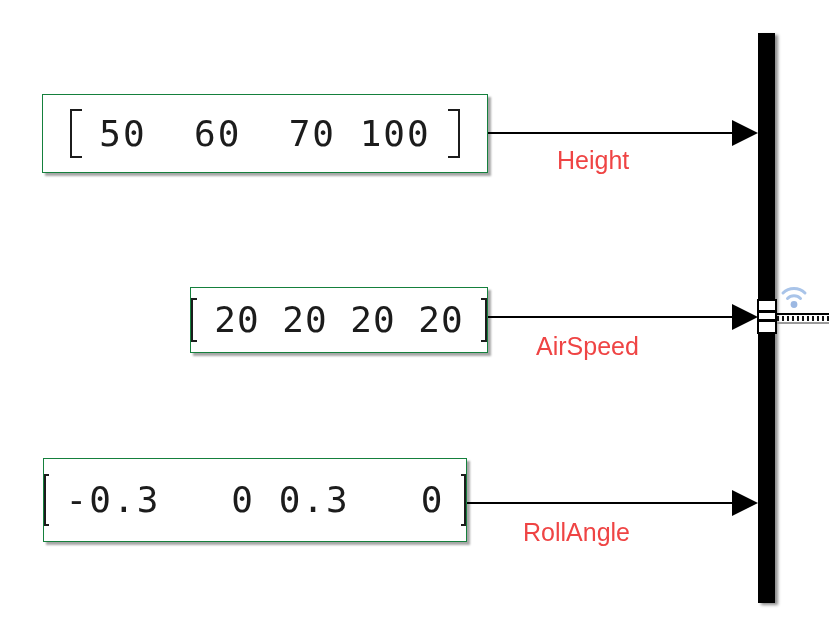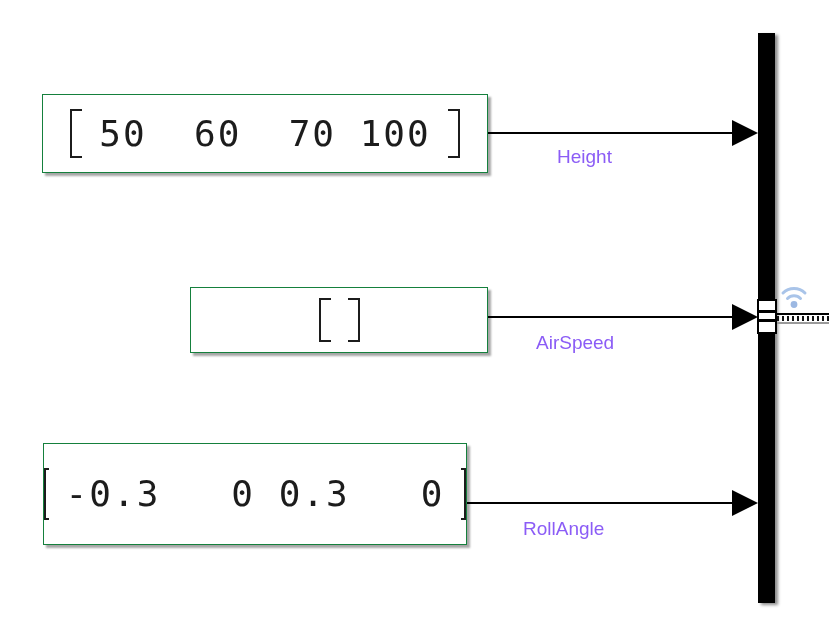--- a/index.html
+++ b/index.html
@@ -22,21 +22,21 @@
   .bracket{display:inline-block;width:12px;box-sizing:border-box;border:2.5px solid #1c1c1c;}
   .bracket.open{border-right:none;}
   .bracket.close{border-left:none;}
   
   .wire{position:absolute;height:2px;background:#000;}
   .arrowhead{
     position:absolute;width:0;height:0;
     border-top:13px solid transparent;border-bottom:13px solid transparent;
     border-left:26px solid #000;
   }
-  .sig-label{position:absolute;font-size:19px;color:#8b5cf6;white-space:nowrap;}
+  .sig-label{position:absolute;font-size:25px;color:#ef4444;white-space:nowrap;}
   
   .mux-bar{
     position:absolute;left:758px;top:33px;width:17px;height:570px;
     background:#000;box-shadow:3px 2px 3px rgba(0,0,0,0.45);
   }
   .mux-port{
     position:absolute;left:757px;top:299px;width:20px;height:35px;
     box-sizing:border-box;border:2px solid #000;
     background:linear-gradient(to bottom,#fff 0 9px,#000 9px 12px,#fff 12px 18px,#000 18px 21px,#fff 21px 31px);
   }
@@ -54,24 +54,25 @@
 <div class="canvas">
 
   <div class="const-block" style="left:42px;top:94px;width:446px;height:79px">
     <span class="bracket open" style="height:49px"></span>
     <span class="const-text">50  60  70 100</span>
     <span class="bracket close" style="height:49px"></span>
   </div>
 
   <div class="const-block" style="left:190px;top:287px;width:298px;height:66px">
     <span class="bracket open" style="height:44px"></span>
+    <span class="const-text" style="letter-spacing:1px">20 20 20 20</span>
     <span class="bracket close" style="height:44px"></span>
   </div>
 
-  <div class="const-block" style="left:43px;top:443px;width:424px;height:102px">
+  <div class="const-block" style="left:43px;top:458px;width:424px;height:84px">
     <span class="bracket open" style="height:52px"></span>
     <span class="const-text">-0.3   0 0.3   0</span>
     <span class="bracket close" style="height:52px"></span>
   </div>
 
   <div class="wire" style="left:488px;top:132px;width:246px"></div>
   <div class="arrowhead" style="left:732px;top:120px"></div>
 
   <div class="wire" style="left:488px;top:316px;width:246px"></div>
   <div class="arrowhead" style="left:732px;top:304px"></div>

